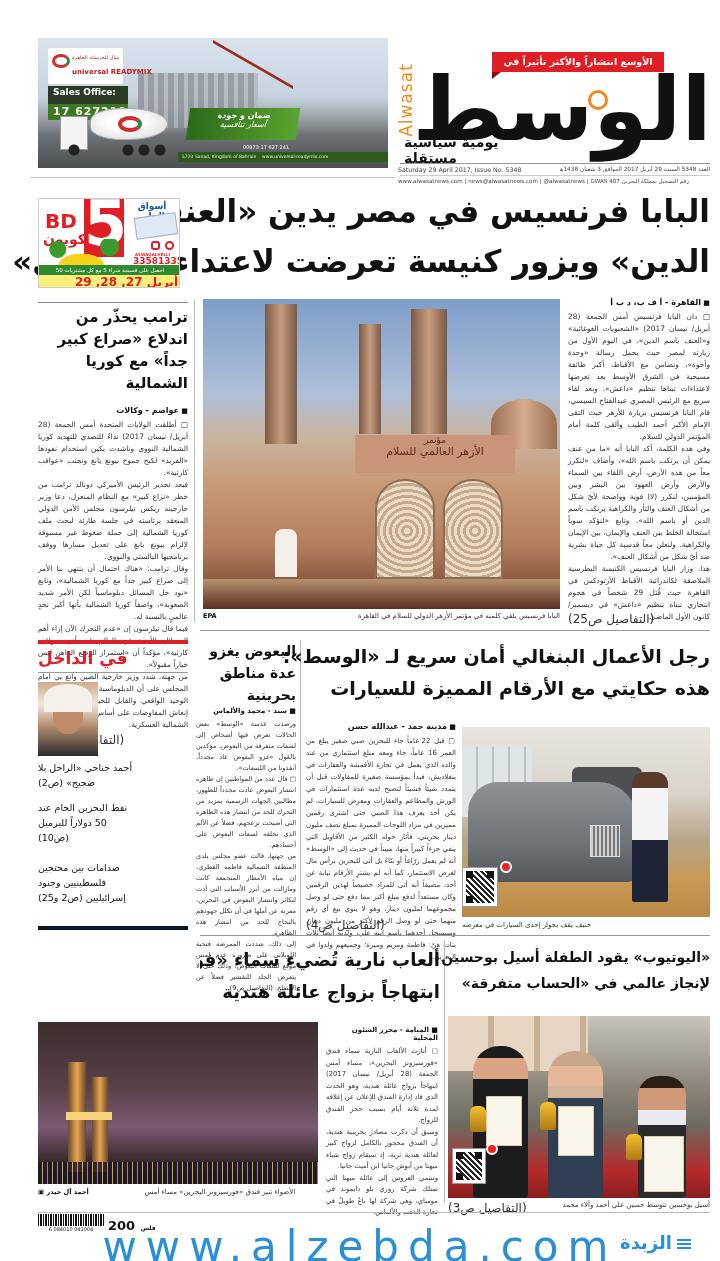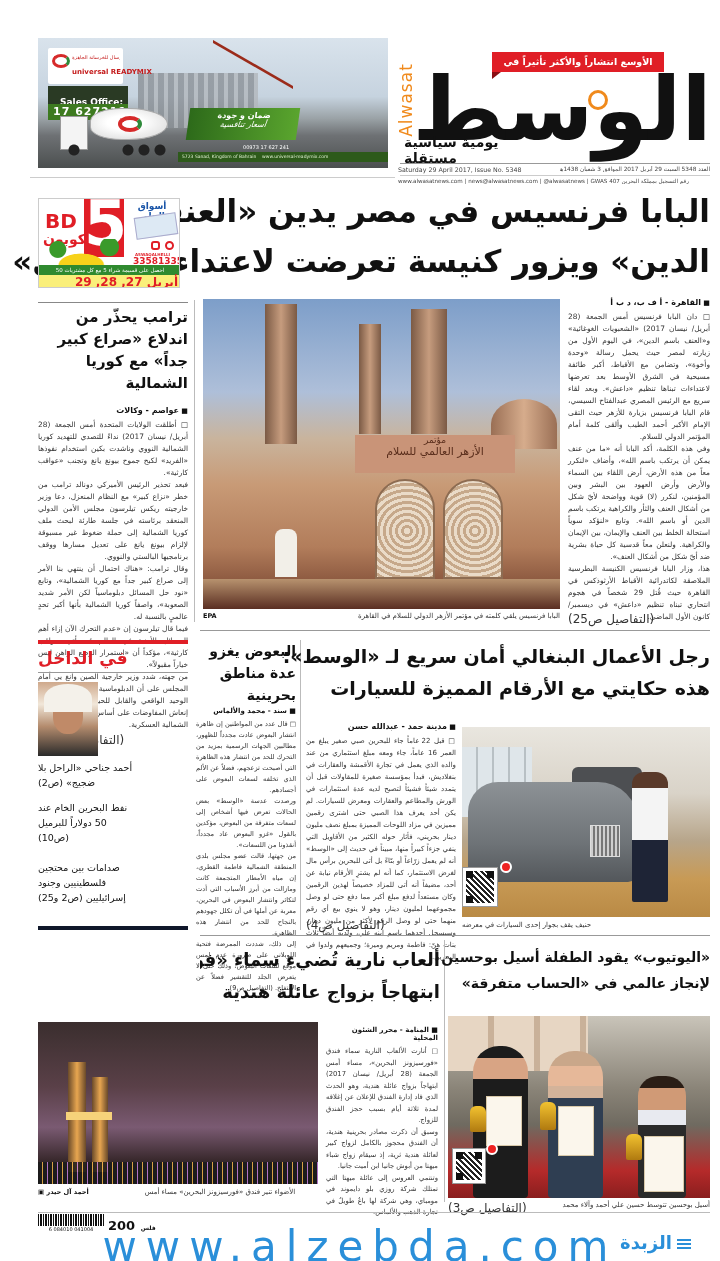--- a/index.html
+++ b/index.html
@@ -46,21 +46,21 @@
 
 <div class="abs" style="left:38px;top:38px;width:350px;height:130px;background:linear-gradient(180deg,#d9e3ec 0%,#c6d3df 45%,#9aa2a6 62%,#6e7174 75%,#4b4f4f 100%);overflow:hidden;">
   <div class="abs" style="left:100px;top:35px;width:120px;height:55px;background:repeating-linear-gradient(90deg,#8a9096 0 6px,#b2b7bc 6px 10px);opacity:.8;"></div>
   <div class="abs" style="left:175px;top:25px;width:80px;height:40px;border-top:3px solid #9b2b1a;transform:skewY(30deg);"></div>
   <div class="abs" style="left:10px;top:10px;width:75px;height:36px;background:#fff;border-radius:2px;">
     <div class="abs" style="left:4px;top:6px;width:18px;height:14px;border-radius:50%;border:3px solid #d62a2a;border-right-color:#2e8a3a;"></div>
     <div class="abs" style="left:24px;top:20px;font-size:7px;font-weight:bold;color:#c41a1a;white-space:nowrap;">universal READYMIX</div>
     <div class="abs" style="left:24px;top:6px;font-size:5px;color:#c41a1a;white-space:nowrap;width:48px;overflow:hidden;">يونيفرسال للخرسانة الجاهزة</div>
   </div>
   <div class="abs" style="left:10px;top:48px;width:80px;height:34px;background:#2a3a24;color:#fff;">
-    <div style="font-size:9px;font-weight:bold;padding:11px 5px 0;text-align:right;">Sales Office:</div>
+    <div style="font-size:9px;font-weight:bold;padding:1px 5px 0;">Sales Office:</div>
   </div>
   <div class="abs" style="left:10px;top:66px;width:80px;height:16px;background:#3d7a1f;color:#fff;font-size:11px;font-weight:bold;letter-spacing:1px;padding-left:5px;line-height:16px;">17 627211</div>
   <div class="abs" style="left:22px;top:70px;width:120px;height:48px;">
     <div class="abs" style="left:0;top:8px;width:28px;height:34px;background:#f4f4f4;border:1px solid #999;"></div>
     <div class="abs" style="left:30px;top:0;width:78px;height:32px;background:radial-gradient(ellipse at 45% 45%,#fff 0 30%,#e6e6e6 70%);border-radius:40% 50% 50% 40%;border:1px solid #aaa;"></div>
     <div class="abs" style="left:58px;top:8px;width:24px;height:16px;border-radius:50%;border:4px solid #d62a2a;border-right-color:#2e8a3a;"></div>
     <div class="abs" style="left:6px;top:36px;width:100px;height:12px;background:radial-gradient(circle at 8px 6px,#222 5px,transparent 6px),radial-gradient(circle at 62px 6px,#222 5px,transparent 6px),radial-gradient(circle at 78px 6px,#222 5px,transparent 6px),radial-gradient(circle at 94px 6px,#222 5px,transparent 6px);"></div>
   </div>
   <div class="abs" style="left:150px;top:70px;width:110px;height:32px;background:linear-gradient(90deg,#2d6a1a,#5aa52e);transform:skewX(-8deg);color:#fff;text-align:center;direction:rtl;">
     <div style="font-size:8px;font-weight:bold;padding-top:3px;">ضمان و جودة</div>
@@ -156,22 +156,22 @@
     <span>(ص2 و25)</span>
   </div>
 </div>
 
 <div class="abs" style="left:196px;top:640px;width:100px;">
   <div class="hl" style="font-size:14px;line-height:22px;margin-bottom:1px;">
     <div>البعوض يغزو</div>
     <div>عدة مناطق بحرينية</div>
   </div>
   <div class="byline" style="font-size:7px;">سند - محمد والألماس</div>
+  <p class="bodytext" style="font-size:6.6px;line-height:11px;">ورصدت عدسة «الوسط» بعض الحالات تعرض فيها أشخاص إلى لسعات متفرقة من البعوض، مؤكدين بالقول «غزو البعوض عاد مجدداً، أنقذونا من اللسعات».</p>
   <p class="bodytext" style="font-size:6.6px;line-height:11px;">□ قال عدد من المواطنين إن ظاهرة انتشار البعوض عادت مجدداً للظهور، مطالبين الجهات الرسمية بمزيد من التحرك للحد من انتشار هذه الظاهرة التي أصبحت تزعجهم، فضلاً عن الألم الذي تخلفه لسعات البعوض على أجسادهم.</p>
-  <p class="bodytext" style="font-size:6.6px;line-height:11px;">ورصدت عدسة «الوسط» بعض الحالات تعرض فيها أشخاص إلى لسعات متفرقة من البعوض، مؤكدين بالقول «غزو البعوض عاد مجدداً، أنقذونا من اللسعات».</p>
   <p class="bodytext" style="font-size:6.6px;line-height:11px;">من جهتها، قالت عضو مجلس بلدي المنطقة الشمالية فاطمة القطري، إن مياه الأمطار المتجمعة كانت ومازالت من أبرز الأسباب التي أدت لتكاثر وانتشار البعوض في البحرين، معربة عن أملها في أن تكلل جهودهم بالنجاح للحد من انتشار هذه الظاهرة.</p>
   <p class="bodytext" style="font-size:6.6px;line-height:11px;">إلى ذلك، شددت الممرضة فتحية اللوبلاني على ضرورة عدم لمس موقع لسعات البعوض، وذلك حتى لا يتعرض الجلد للتقشير فضلاً عن الانتفاخ. (التفاصيل ص9)</p>
 </div>
 <div class="abs vrule" style="left:300px;top:640px;height:290px;"></div>
 
 <div class="abs hl" style="left:306px;top:640px;width:404px;font-size:19px;line-height:32px;">
   <div style="white-space:nowrap;">رجل الأعمال البنغالي أمان سريع لـ «الوسط»:</div>
   <div style="white-space:nowrap;">هذه حكايتي مع الأرقام المميزة للسيارات</div>
 </div>
 <div class="abs" style="left:306px;top:722px;width:150px;">

